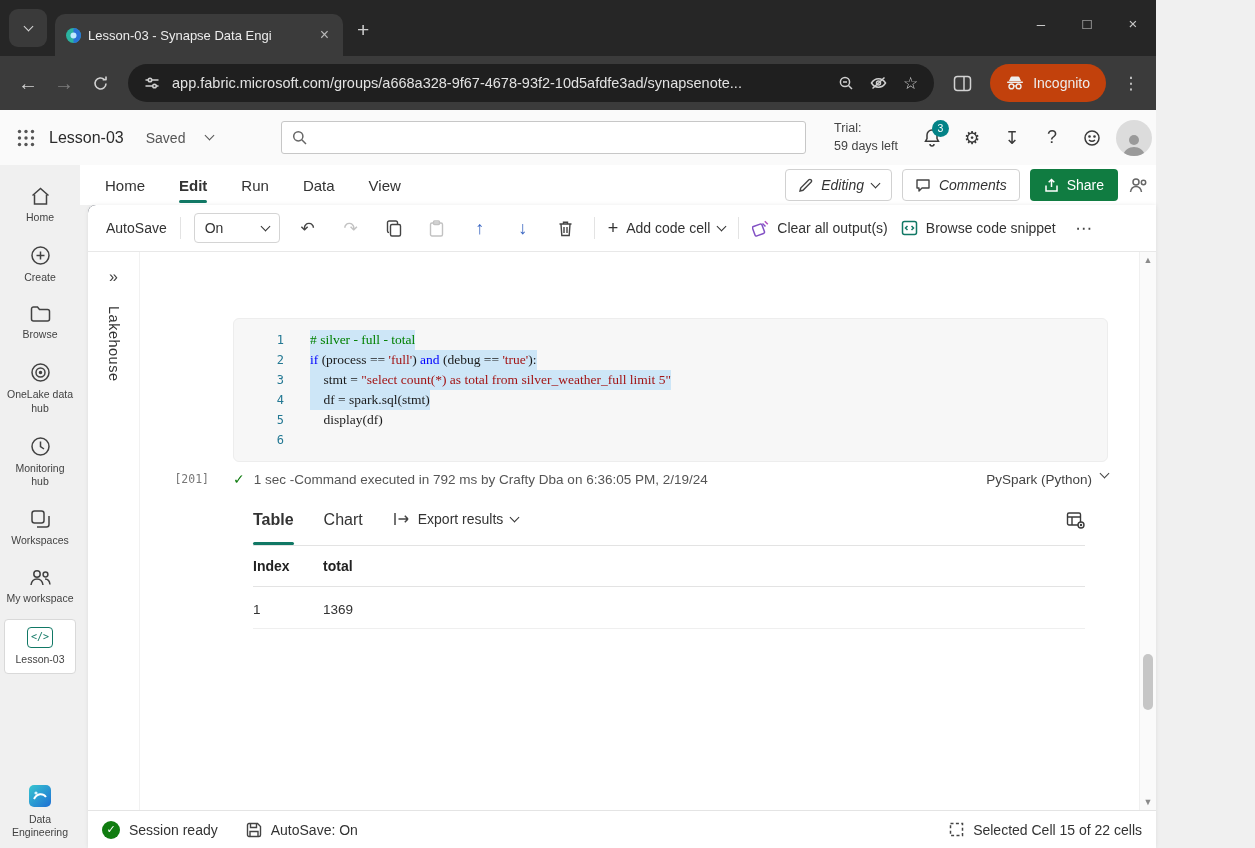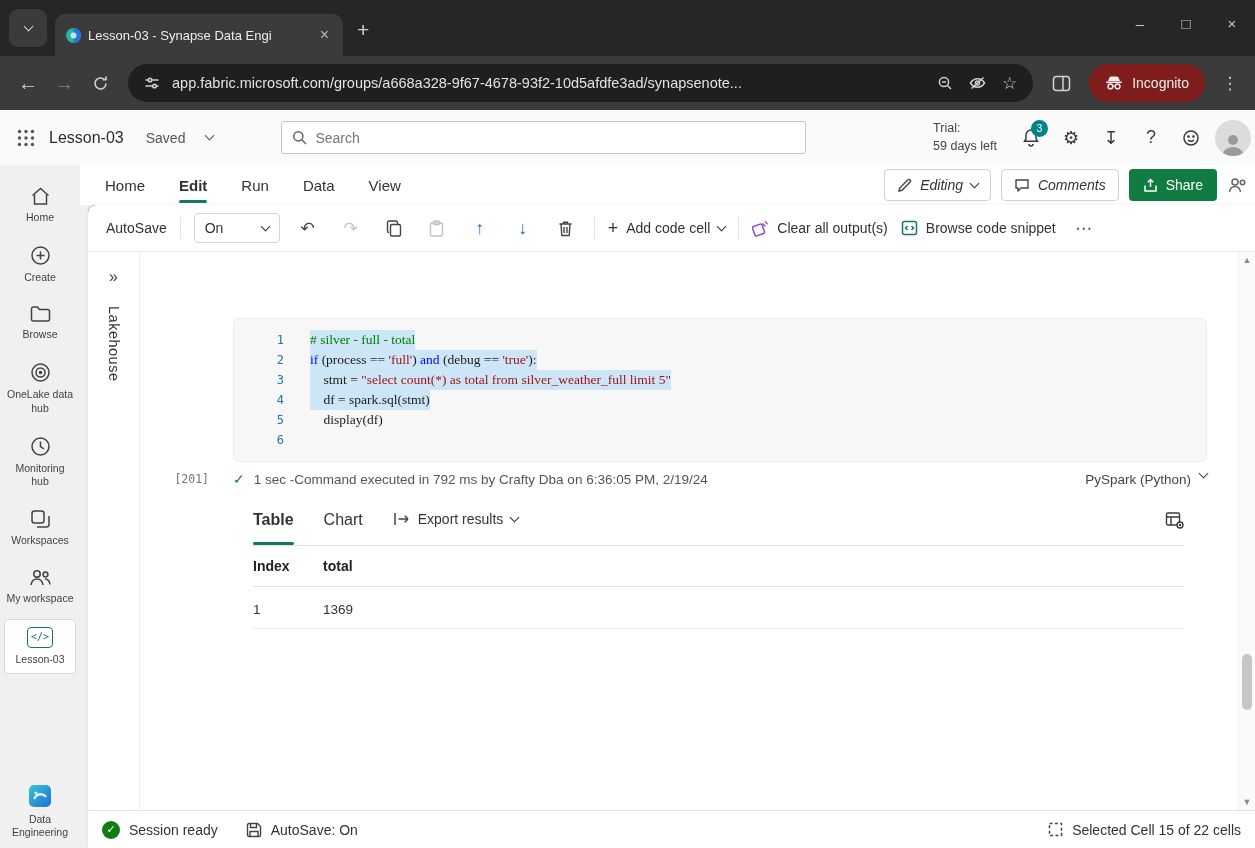--- a/index.html
+++ b/index.html
@@ -1,37 +1,37 @@
 <!DOCTYPE html>
 <html><head>
 <meta charset="utf-8">
 <style>
   * { margin:0; padding:0; box-sizing:border-box; }
   html,body { width:1255px; height:848px; overflow:hidden; }
   body { font-family:"Liberation Sans", sans-serif; font-size:14px; color:#333; background:#f0f0f0; }
   svg { display:block; }
-  .screen { width:1255px; height:848px; display:flex; flex-direction:column; position:relative; }
+  .screen { width:1156px; height:848px; display:flex; flex-direction:column; position:relative; }
 
   
   .titlebar { height:56px; background:#262626; display:flex; align-items:flex-end; flex-shrink:0; }
   .tab-search-btn { width:38px; height:38px; margin:0 0 9px 9px; border-radius:9px; background:#3a3a3a; color:#d6d6d6; display:flex; align-items:center; justify-content:center; }
   .tab { width:288px; height:42px; margin-left:8px; background:#3b3b3b; border-radius:10px 10px 0 0; display:flex; align-items:center; padding:0 10px; color:#ececec; }
   .tab-title { flex:1; font-size:13px; white-space:nowrap; overflow:hidden; margin:0 6px; }
   .tab-close { color:#b8b8b8; font-size:16px; padding:0 4px; }
   .new-tab { color:#cccccc; font-size:21px; margin:0 0 14px 14px; }
   .win-controls { margin-left:auto; display:flex; align-self:flex-start; height:46px; }
   .win-btn { width:46px; height:46px; display:flex; align-items:center; justify-content:center; color:#c9c9c9; font-size:15px; }
 
   .navbar { height:54px; background:#3b3b3b; display:flex; align-items:center; padding:0 10px; flex-shrink:0; }
   .nav-icon { width:36px; height:36px; display:flex; align-items:center; justify-content:center; color:#d2d2d2; font-size:20px; border-radius:50%; }
   .nav-icon.disabled { color:#7d7d7d; }
   .urlbar { flex:1; height:38px; background:#1f1f1f; border-radius:19px; display:flex; align-items:center; padding:0 16px; margin:0 10px; min-width:0; }
   .url-text { flex:1; color:#e2e2e2; font-size:14.5px; margin-left:12px; white-space:nowrap; overflow:hidden; }
   .url-icons { display:flex; align-items:center; gap:16px; color:#cfcfcf; }
-  .pill { height:38px; border-radius:19px; background:#7f1d1d; color:#ededed; display:flex; align-items:center; gap:9px; padding:0 16px; margin:0 10px; font-size:14px; }
+  .pill { height:38px; border-radius:19px; background:#c2410c; color:#ededed; display:flex; align-items:center; gap:9px; padding:0 16px; margin:0 10px; font-size:14px; }
   .kebab { color:#cccccc; font-size:17px; width:30px; text-align:center; }
   .star-glyph { font-size:17px; }
 
   
   .app-header { height:55px; background:#fafafa; display:flex; align-items:center; flex-shrink:0; }
   .waffle { margin:0 14px 0 17px; }
   .doc-title { font-size:16px; color:#2b2b2b; }
   .saved { display:flex; align-items:center; gap:21px; color:#555; margin-left:22px; }
   .search-box { margin-left:68px; width:525px; height:33px; border:1px solid #c7c7c7; border-radius:3px; background:#fff; display:flex; align-items:center; padding:0 10px; gap:8px; }
   .search-box input { border:none; outline:none; flex:1; font-size:14px; font-family:inherit; color:#333; background:transparent; }
@@ -216,21 +216,20 @@
       <span>Saved</span>
       <span class="chev"></span>
     </span>
     <div class="search-box">
       <span>
         <svg width="15" height="15" viewBox="0 0 15 15" fill="none" stroke="#666" stroke-width="1.5">
             <circle cx="6.3" cy="6.3" r="4.6"></circle>
             <path d="M9.8 9.8L14 14"></path>
           </svg>
       </span>
-      <input placeholder="Search" style="">
     </div>
     <span class="trial">Trial:
 59 days left</span>
     <div class="hdr-icons">
       <span class="hdr-icon">
         <svg width="18" height="19" viewBox="0 0 18 19" fill="none" stroke="#3a3a3a" stroke-width="1.5">
             <path d="M9 2a5 5 0 0 1 5 5v3.5l1.5 2.8H2.5L4 10.5V7a5 5 0 0 1 5-5z"></path>
             <path d="M7 16a2 2 0 0 0 4 0"></path>
           </svg>
         <span class="badge">3</span>

